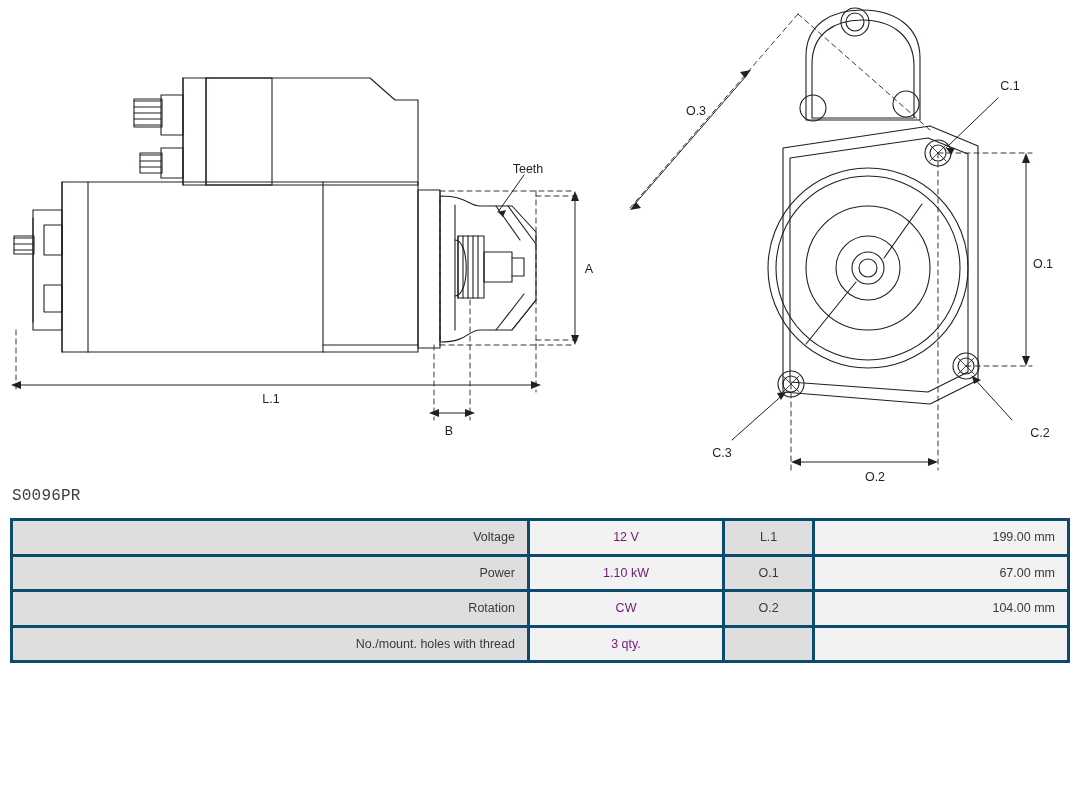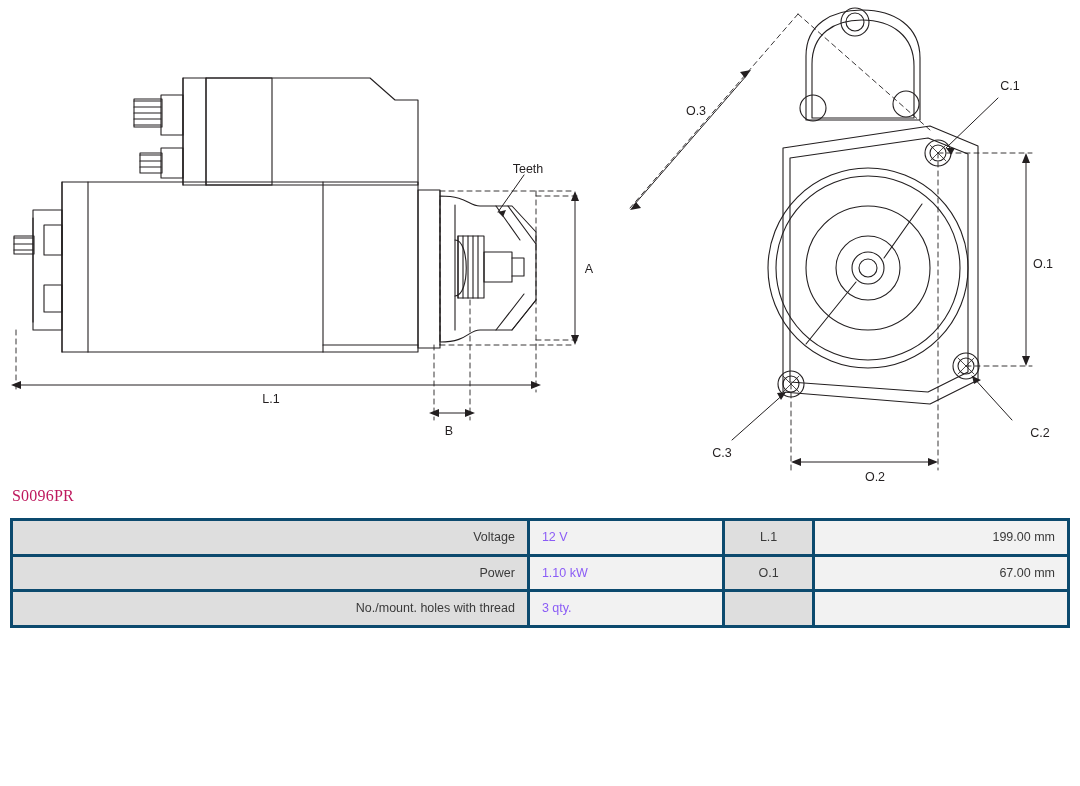--- a/index.html
+++ b/index.html
@@ -25,22 +25,22 @@
     left: 0;
     top: 0;
     width: 1080px;
     height: 490px;
   }
   .part-number {
     position: absolute;
     left: 12px;
     top: 487px;
     font-size: 16px;
-    color: #be185d;
-    font-family: Liberation Serif, serif;
+    color: #404040;
+    font-family: Liberation Mono, monospace;
     letter-spacing: 0.2px;
   }
   .spec-table {
     position: absolute;
     left: 10px;
     top: 518px;
     width: 1060px;
     border-collapse: collapse;
     font-size: 12.5px;
   }
@@ -51,22 +51,22 @@
     vertical-align: middle;
   }
   .c-label {
     background: #dedede;
     text-align: right;
     color: #3a3a3a;
     width: 540px;
   }
   .c-value {
     background: #f2f2f2;
-    text-align: left;
-    color: #8b5cf6;
+    text-align: center;
+    color: #701a75;
     width: 185px;
   }
   .c-key {
     background: #dedede;
     text-align: center;
     color: #3a3a3a;
     width: 68px;
   }
   .c-val2 {
     background: #f2f2f2;
@@ -271,20 +271,26 @@
         <td class="c-key">L.1</td>
         <td class="c-val2">199.00 mm</td>
       </tr>
       <tr>
         <td class="c-label">Power</td>
         <td class="c-value">1.10 kW</td>
         <td class="c-key">O.1</td>
         <td class="c-val2">67.00 mm</td>
       </tr>
       <tr>
+        <td class="c-label">Rotation</td>
+        <td class="c-value">CW</td>
+        <td class="c-key">O.2</td>
+        <td class="c-val2">104.00 mm</td>
+      </tr>
+      <tr>
         <td class="c-label">No./mount. holes with thread</td>
         <td class="c-value">3 qty.</td>
         <td class="c-empty"></td>
         <td class="c-empty2"></td>
       </tr>
     </tbody>
   </table>
 
 </div>
 

